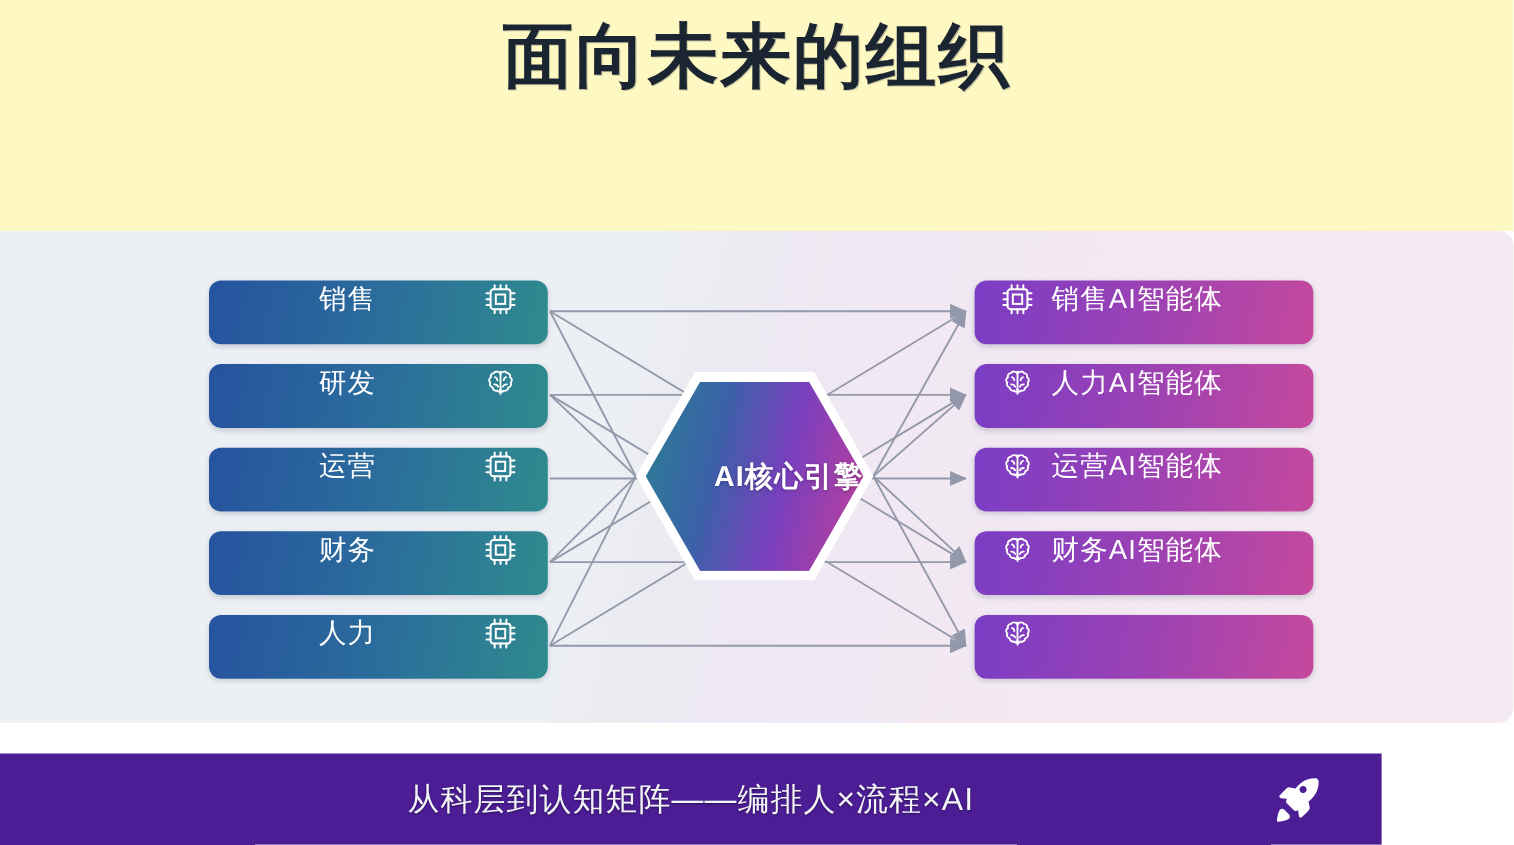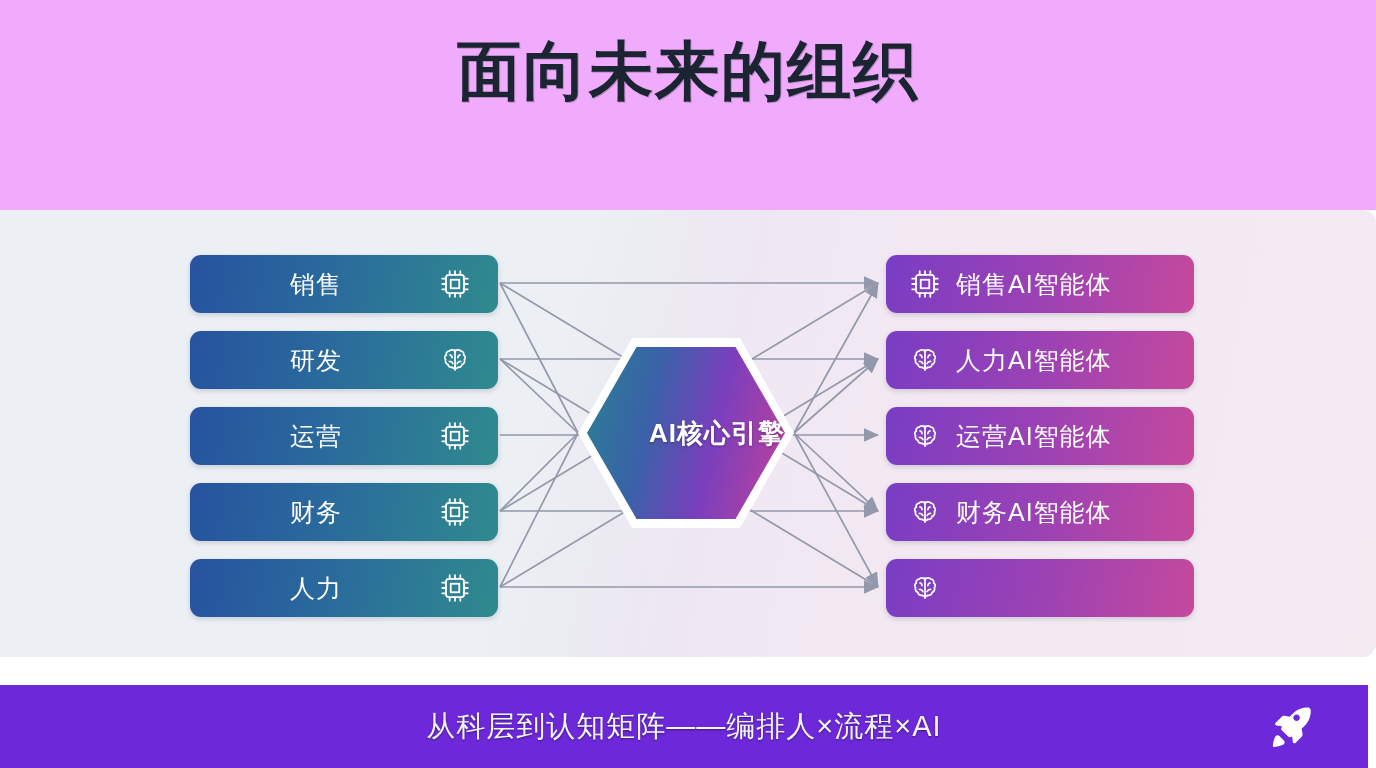--- a/index.html
+++ b/index.html
@@ -8,24 +8,24 @@
     width:1376px; height:768px;
     background:#ffffff;
     font-family:"Liberation Sans","DejaVu Sans",sans-serif;
     overflow:hidden;
   }
   .slide { position:relative; width:1376px; height:768px; background:#ffffff; }
 
   
   .header {
     position:absolute; left:0; top:0; width:1376px; height:210px;
-    background:#f0abfc;
+    background:#fef9c3;
     display:flex; flex-direction:column;
     align-items:center; justify-content:space-between;
-    padding-top:36px;
+    padding-top:16px;
   }
   .title {
     font-size:64px; font-weight:bold; color:#1b2431;
     letter-spacing:2px; line-height:1.12;
     text-shadow:1px 1px 0 rgba(30,40,55,.25);
   }
   .subtitle {
     margin-top:10px;
     font-size:31px; font-weight:400; color:#515a68;
     letter-spacing:1px;
@@ -50,21 +50,21 @@
     pointer-events:none;
   }
 
   .diagram { position:absolute; inset:0; }
   .wires { position:absolute; left:0; top:0; width:1376px; height:447px; }
 
   
   .node {
     position:absolute; height:58px; width:308px;
     border-radius:11px;
-    display:flex; align-items:center;
+    display:flex; align-items:flex-start;
     color:#ffffff;
     box-shadow:0 2px 5px rgba(40,50,80,.18);
   }
   .node.left {
     left:190px;
     background:linear-gradient(100deg,#26539f 0%,#2a6a9c 45%,#2f8a8e 100%);
     justify-content:center;
     padding-right:4px;
   }
   .node.right {
@@ -101,22 +101,22 @@
     display:flex; align-items:center; justify-content:flex-end;
   }
   .hex-text {
     color:#ffffff; font-size:26px; font-weight:bold; letter-spacing:1px;
     text-shadow:0 1px 3px rgba(0,0,0,.3);
     white-space:nowrap;
   }
 
   
   .footer {
-    position:absolute; left:0; top:685px; width:1368px; height:83px;
-    background:#6d28d9;
+    position:absolute; left:0; top:685px; width:1256px; height:83px;
+    background:#4c1d95;
     display:flex; align-items:center; justify-content:center;
   }
   .footer-text {
     color:#f2f4f7; font-size:29px; font-weight:400; letter-spacing:1px;
     text-shadow:0 1px 2px rgba(0,0,0,.45);
   }
   .footer-rocket {
     position:absolute; right:52px; top:50%; transform:translateY(-50%);
     width:52px; height:52px;
   }

